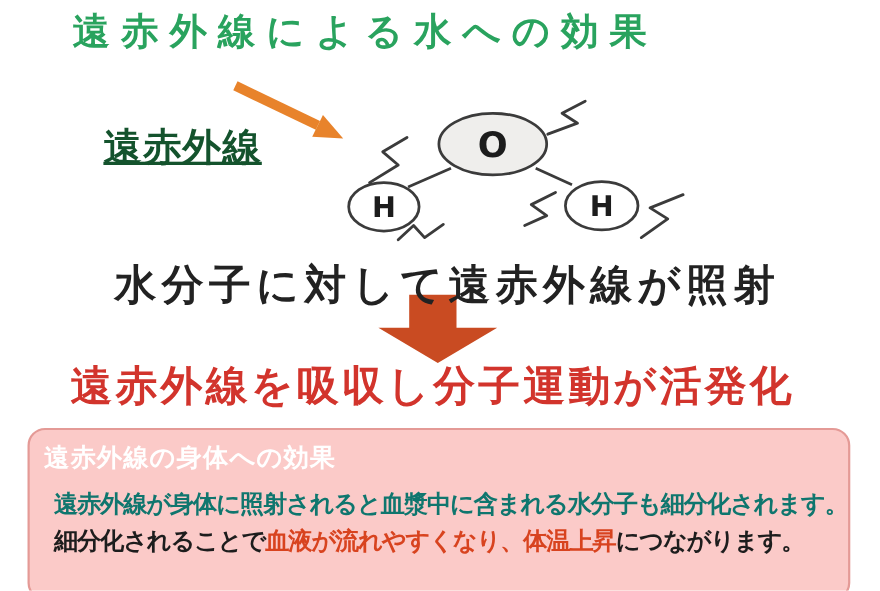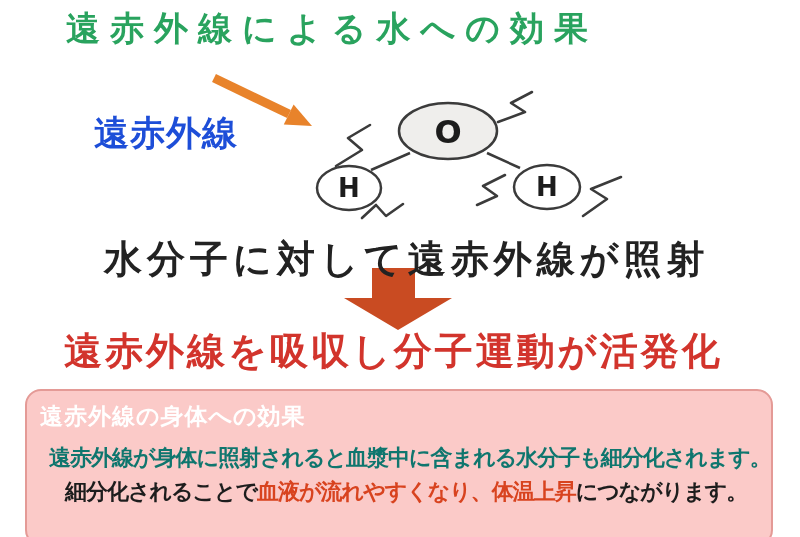--- a/index.html
+++ b/index.html
@@ -20,22 +20,23 @@
     font-weight: 700;
     letter-spacing: 10px;
     color: #29a35e;
     white-space: nowrap;
   }
   .ir-label {
     left: 94px; top: 110px;
     font-size: 35px;
     font-weight: 700;
     letter-spacing: 1px;
-    color: #1d4ed8;
+    color: #14532d;
     white-space: nowrap;
+    text-decoration: underline;
   }
   .graphics {
     left: 0; top: 0;
     width: 800px; height: 537px;
     pointer-events: none;
   }
   .caption {
     left: 104px; top: 234px;
     font-size: 38px;
     font-weight: 700;
@@ -77,21 +78,20 @@
     white-space: nowrap;
   }
   .effect-line2 {
     position: absolute;
     left: 22px; top: 86px;
     font-size: 22px;
     letter-spacing: -1px;
     font-weight: 600;
     color: #1d1d1d;
     white-space: nowrap;
-    margin-left: 16px;
   }
   .highlight { color: #d8431f; }
   .atom-label {
     font-weight: 700;
     fill: #1c1c1c;
     text-anchor: middle;
   }
 </style>
 </head>
 <body>

